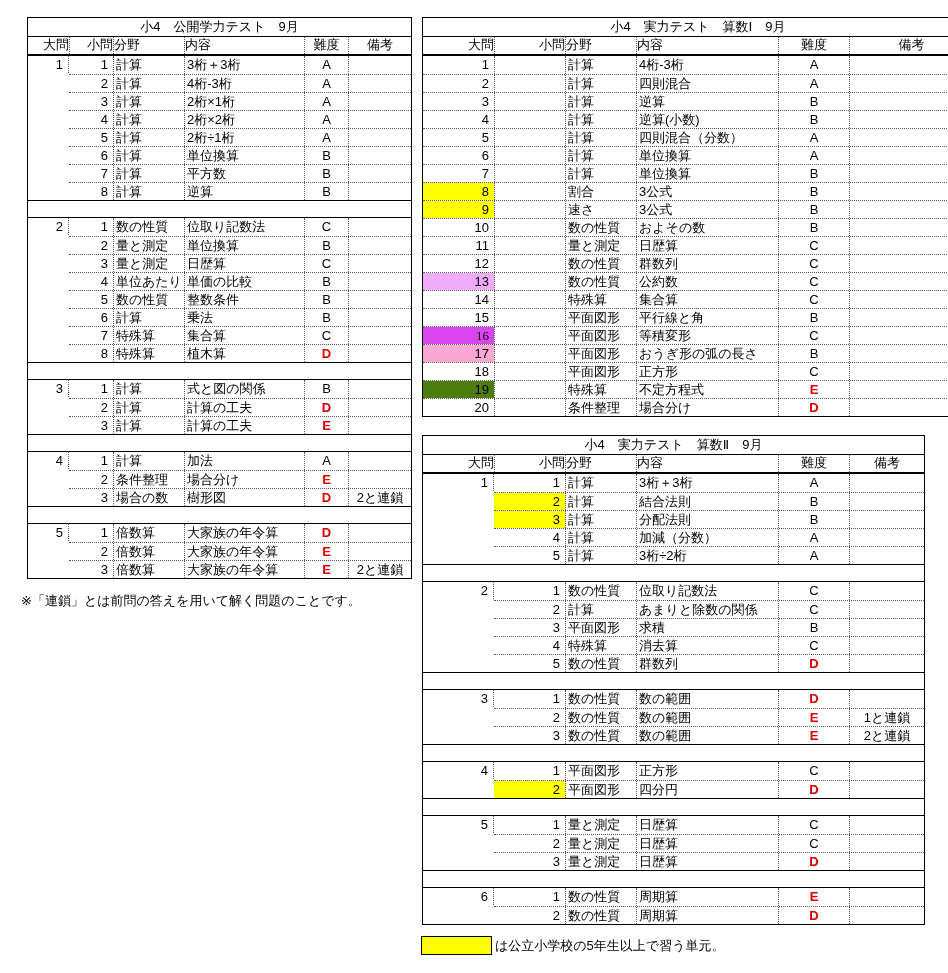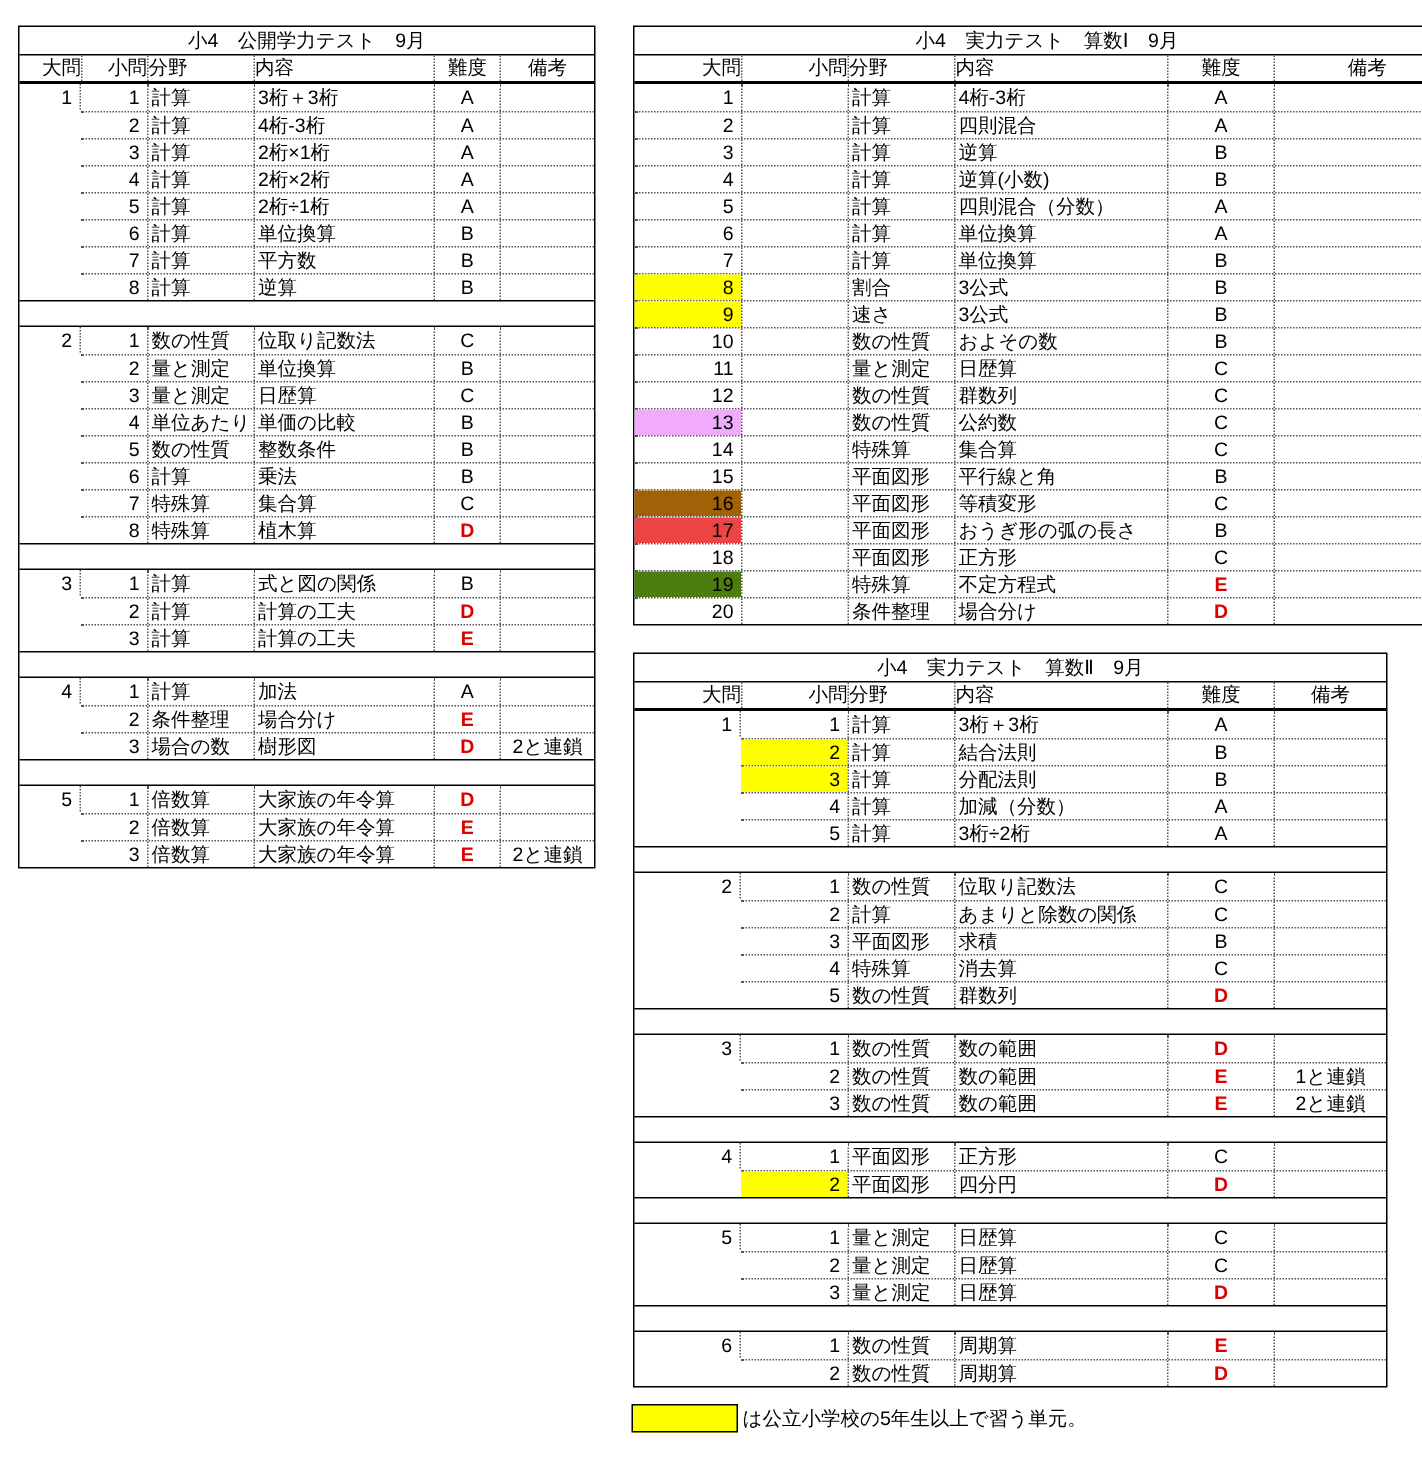--- a/index.html
+++ b/index.html
@@ -4,21 +4,21 @@
 <style>
   * { box-sizing: border-box; margin: 0; padding: 0; }
   html,body { background:#fff; }
   .page {
     position: relative; width: 948px; height: 973px;
     background: #fff; overflow: hidden;
     font-family: "Liberation Sans", "DejaVu Sans", sans-serif;
     color: #000; font-size: 13px;
   }
   .tbl { position: absolute; border: 1px solid #000; background: #fff; }
-  .tbl-left { left: 12px; top: 17px; width: 385px; }
+  .tbl-left { left: 27px; top: 17px; width: 385px; }
   .tbl-r1  { left: 422px; top: 17px;  width: 552px; }
   .tbl-r2  { left: 422px; top: 435px; width: 503px; }
 
   .title { height: 19px; line-height: 18px; text-align: center;
            border-bottom: 1px solid #000; white-space: nowrap; overflow: hidden; }
   .thead { height: 19px; border-bottom: 2px solid #000; display: flex; }
   .thead .cell { line-height: 16px; padding: 0; }
 
   .section { border-bottom: 1px solid #000; display: flex; }
   .gap { height: 17px; border-bottom: 1px solid #000; }
@@ -410,29 +410,29 @@
             </div>
             <div class="row sep">
               <div class="cell c0">15</div>
               <div class="cell c1"></div>
               <div class="cell c2">平面図形</div>
               <div class="cell c3">平行線と角</div>
               <div class="cell c4">B</div>
               <div class="cell c5"></div>
             </div>
             <div class="row sep">
-              <div class="cell c0" style="background: #a16207;">16</div>
+              <div class="cell c0" style="background: #d946ef; font-family: Liberation Serif, serif;">16</div>
               <div class="cell c1"></div>
               <div class="cell c2">平面図形</div>
               <div class="cell c3">等積変形</div>
               <div class="cell c4">C</div>
               <div class="cell c5"></div>
             </div>
             <div class="row sep">
-              <div class="cell c0" style="background: #ef4444;">17</div>
+              <div class="cell c0" style="background: #f9a8d4;">17</div>
               <div class="cell c1"></div>
               <div class="cell c2">平面図形</div>
               <div class="cell c3">おうぎ形の弧の長さ</div>
               <div class="cell c4">B</div>
               <div class="cell c5"></div>
             </div>
             <div class="row sep">
               <div class="cell c0">18</div>
               <div class="cell c1"></div>
               <div class="cell c2">平面図形</div>
@@ -643,19 +643,20 @@
               <div class="cell c2">数の性質</div>
               <div class="cell c3">周期算</div>
               <div class="cell c4 hard" style="color: rgb(221, 0, 0);">D</div>
               <div class="cell c5"></div>
             </div>
           </div>
         </div>
       </div>
   </div>
 
+  <div class="note-left">※「連鎖」とは前問の答えを用いて解く問題のことです。</div>
 
   <div class="legend">
     <span class="legend-box" style="background: rgb(255, 255, 0);"></span>
     <span>は公立小学校の5年生以上で習う単元。</span>
   </div>
 
 </div>
 
 </body></html>

